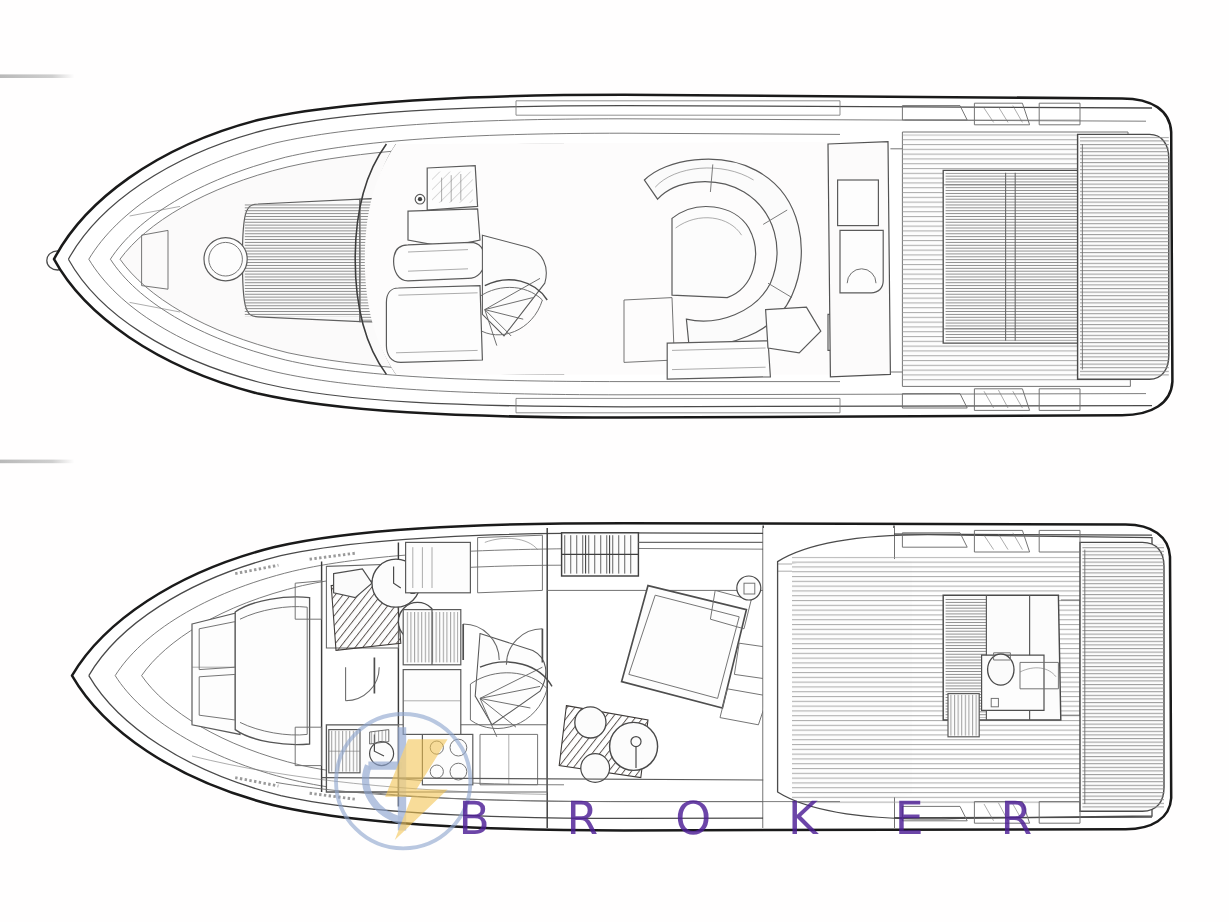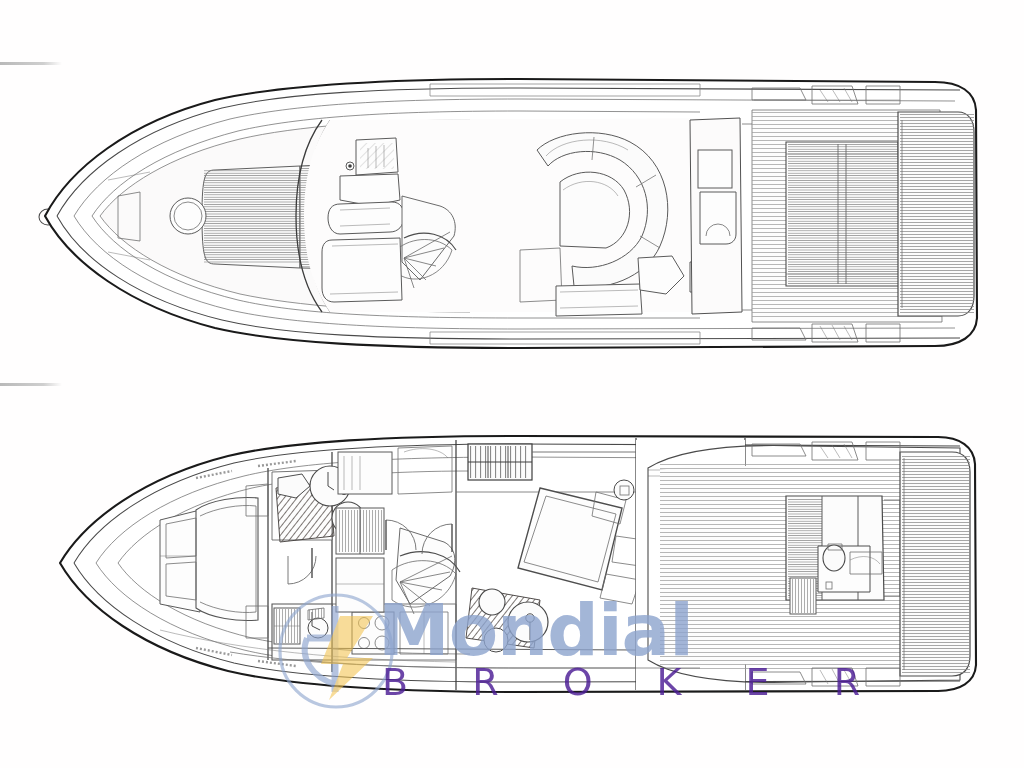--- a/index.html
+++ b/index.html
@@ -437,20 +437,19 @@
   </svg>
 
   <div id="watermark">
     <svg id="wm-logo" viewBox="0 0 118 118">
       <circle cx="59" cy="59" r="56" fill="none" stroke="#8da4ce" stroke-width="3.2" opacity="0.85"></circle>
       <path d="M 58 14 L 58 100" stroke="#8da4ce" stroke-width="7" opacity="0.9"></path>
       <path d="M 30 46 L 58 46" stroke="#8da4ce" stroke-width="7" opacity="0.9"></path>
       <path d="M 30 46 C 22 66 36 86 58 92" fill="none" stroke="#8da4ce" stroke-width="6" opacity="0.9"></path>
       <path d="M 63 24 L 96 24 L 70 66 L 96 66 L 52 108 L 66 72 L 44 72 Z" fill="#f2c14a" opacity="0.78"></path>
     </svg>
-    <div class="wm-word" id="wm-mondial">Mondial</div>
     <div class="wm-word" id="wm-broker">B R O K E R</div>
   </div>
 
   <div class="reg-line" id="reg-top"></div>
   <div class="reg-line" id="reg-mid"></div>
 
 </div>
 
 </body></html>

